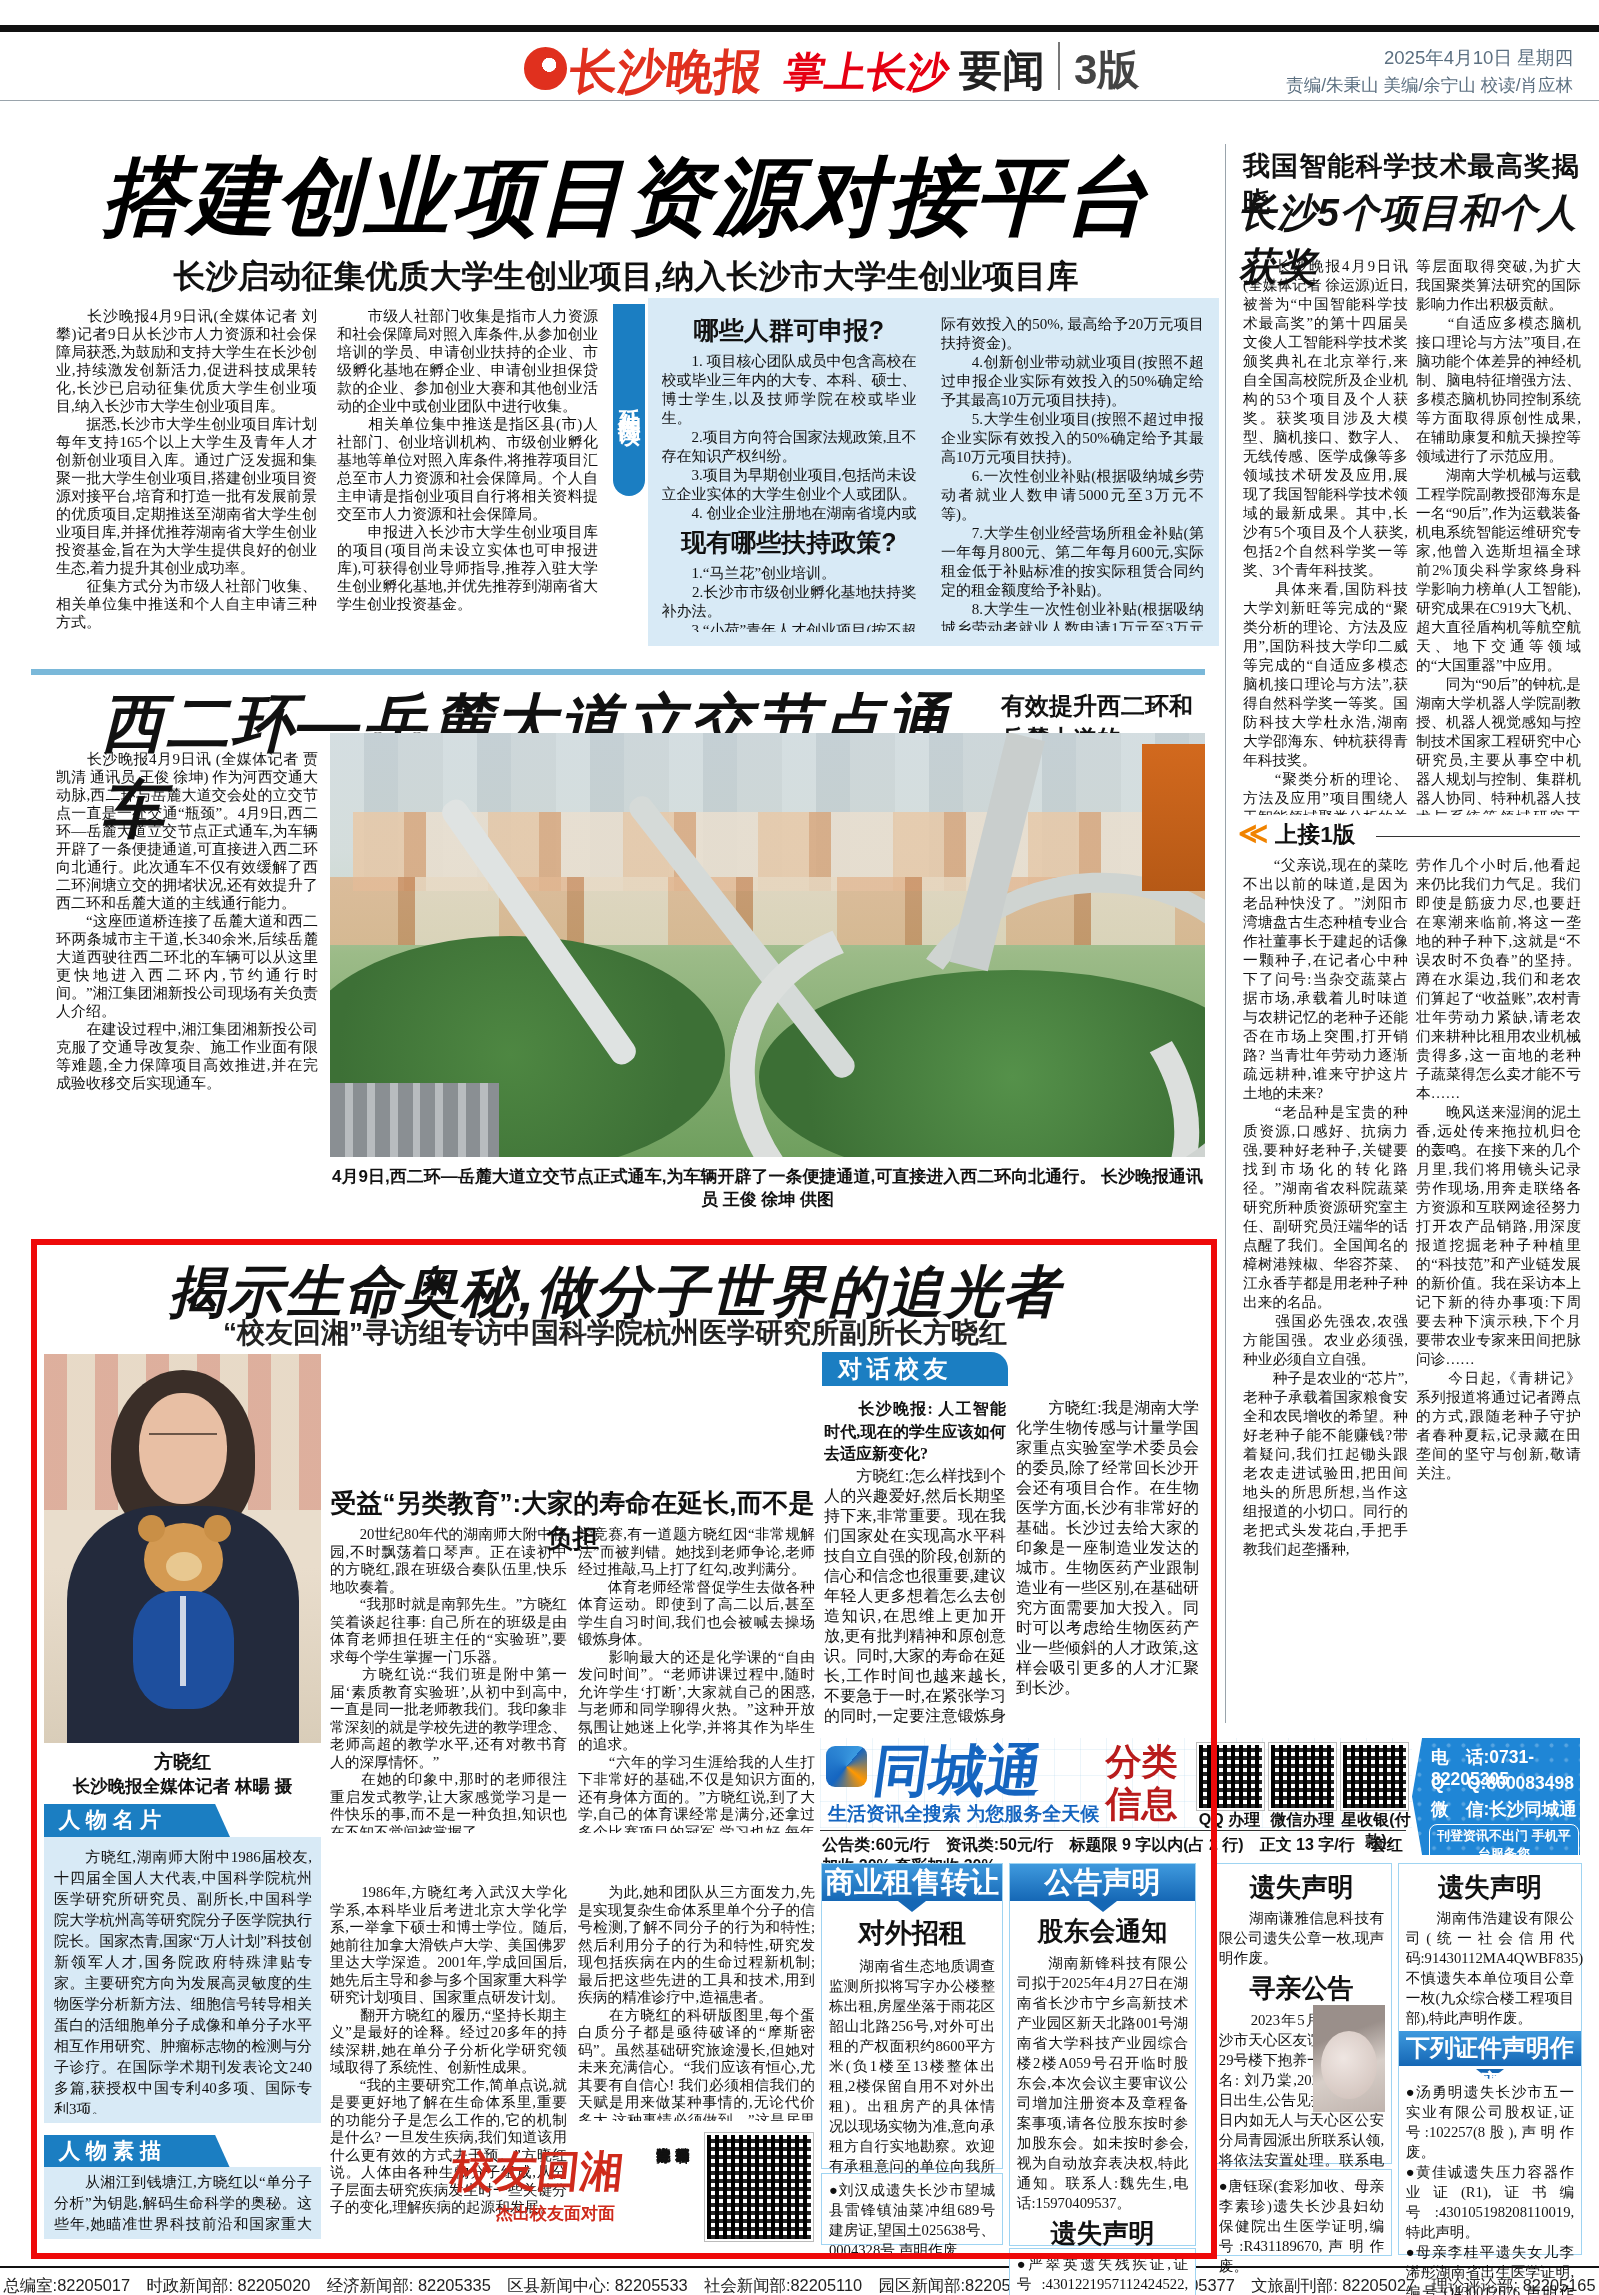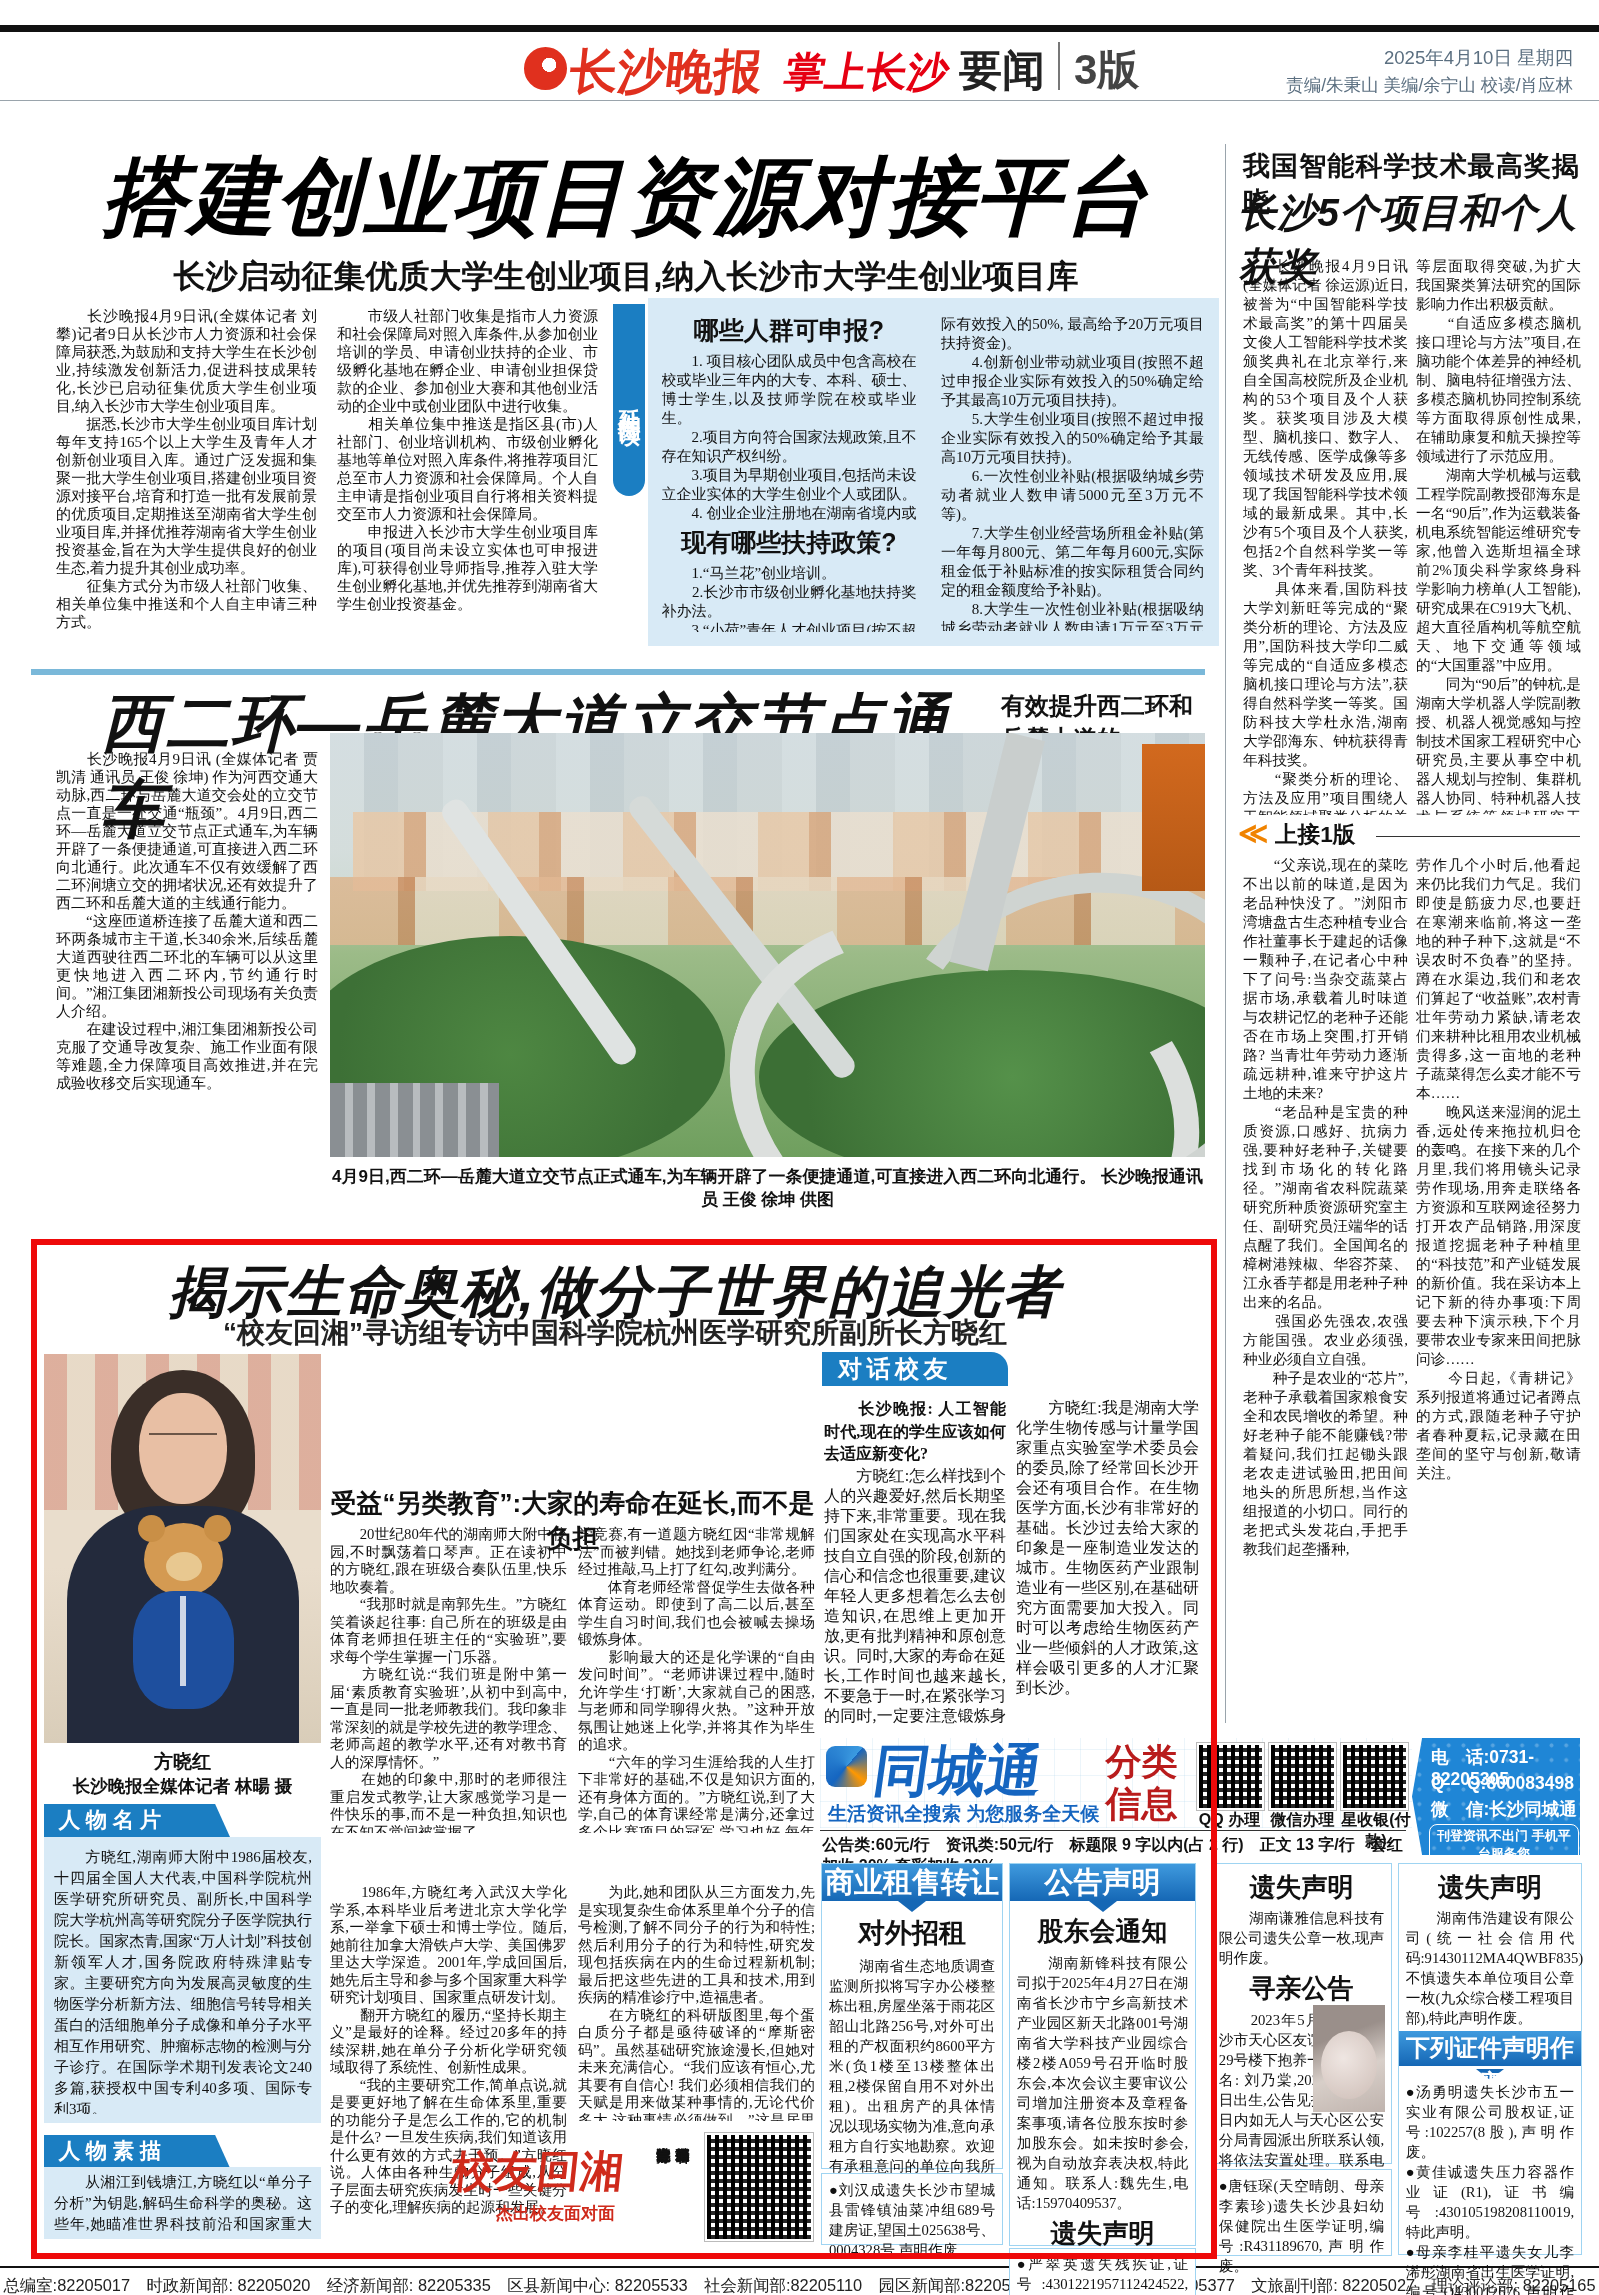--- a/index.html
+++ b/index.html
@@ -230,21 +230,21 @@
   <div class="abs adbox" style="left:1211px;top:1863px;width:179px;height:299px;z-index:2;">
     <div class="ctr" style="font-size:26px;font-weight:900;margin-top:5.6px;">遗失声明</div>
     <div class="t" style="margin:3.4px 6.8px;font-size:14.7px;line-height:20px;">　　湖南谦雅信息科技有限公司遗失公章一枚,现声明作废。</div>
     <div class="ctr" style="font-size:26px;font-weight:900;">寻亲公告</div>
     <div class="abs clip" style="right:5.6px;top:141px;width:72px;height:107px;background:linear-gradient(160deg,#9a8f8a 0 30%,#d8cfc9 60%,#bfb3ad 100%);">
       <div class="abs" style="left:8px;top:26px;width:56px;height:68px;border-radius:50%;background:radial-gradient(circle at 40% 40%,#efe6e2,#cdbdb6);"></div>
     </div>
     <div class="t" style="margin:3.4px 6.8px;font-size:14.7px;line-height:20px;">　　2023年5月14日在长沙市天心区友谊小区A5栋29号楼下抱养一名女婴,取名: 刘乃棠,2023年3月31日出生,公告见报之日起60日内如无人与天心区公安分局青园派出所联系认领,将依法安置处理。联系电话:0731-85015120 姚警官。</div>
   </div>
   <div class="abs adbox" style="left:1211px;top:2169px;width:179px;height:85px;z-index:2;">
-    <div class="t" style="margin:5.6px 6.8px;font-size:14.7px;line-height:20px;">●唐钰琛(天空晴朗、母亲李素珍)遗失长沙县妇幼保健院出生医学证明,编号:R431189670,声明作废。</div>
+    <div class="t" style="margin:5.6px 6.8px;font-size:14.7px;line-height:20px;">●唐钰琛(套彩加收、母亲李素珍)遗失长沙县妇幼保健院出生医学证明,编号:R431189670,声明作废。</div>
   </div>
 
   <div class="abs adbox" style="left:1398px;top:1863px;width:182px;height:390px;z-index:2;">
     <div class="ctr" style="font-size:26px;font-weight:900;margin-top:5.6px;">遗失声明</div>
     <div class="t" style="margin:3.4px 6.8px;font-size:14.7px;line-height:20px;">　　湖南伟浩建设有限公司(统一社会信用代码:91430112MA4QWBF835) 不慎遗失本单位项目公章一枚(九众综合楼工程项目部),特此声明作废。</div>
     <div class="adhead" style="height:35px;font-size:24px;line-height:35px;margin:2.3px 0;">下列证件声明作废</div>
     <div class="notch"></div>
     <div class="t" style="margin:2.3px 6.8px;font-size:14.7px;line-height:20px;">●汤勇明遗失长沙市五一实业有限公司股权证,证号:102257(8股),声明作废。
 ●黄佳诚遗失压力容器作业证(R1),证书编号:430105198208110019,特此声明。
 ●母亲李桂平遗失女儿李浠彤湖南省出生医学证明,编号:Q430012676,声明作废。

